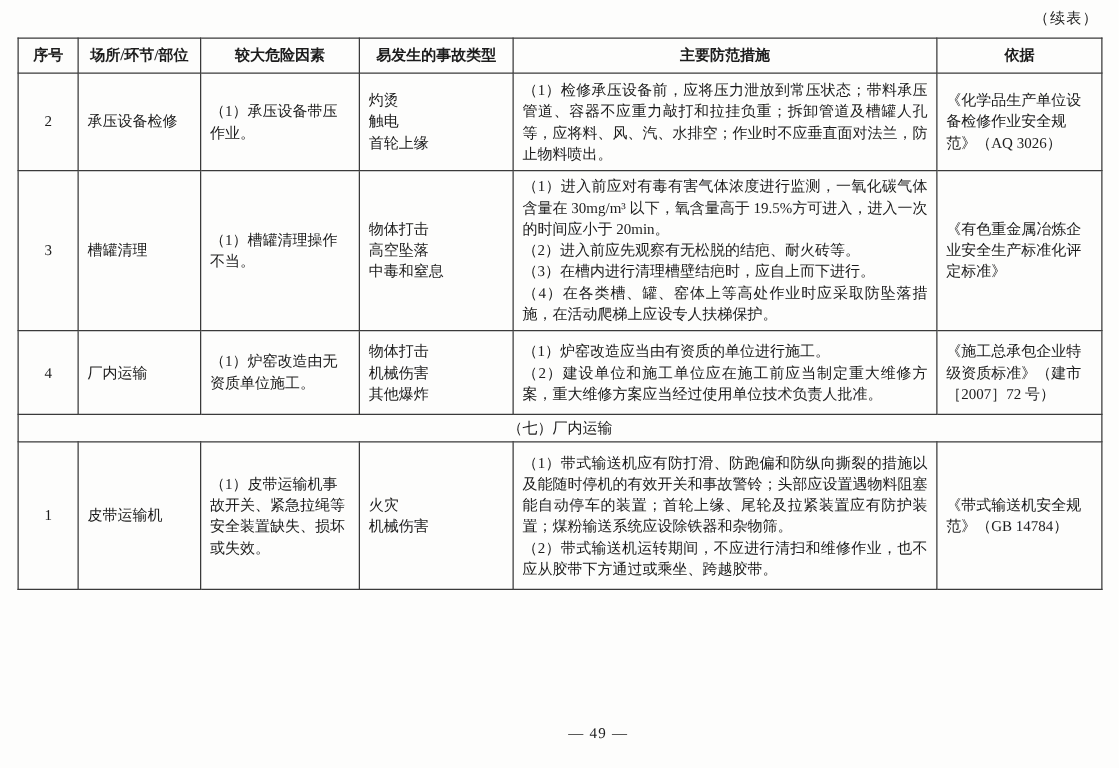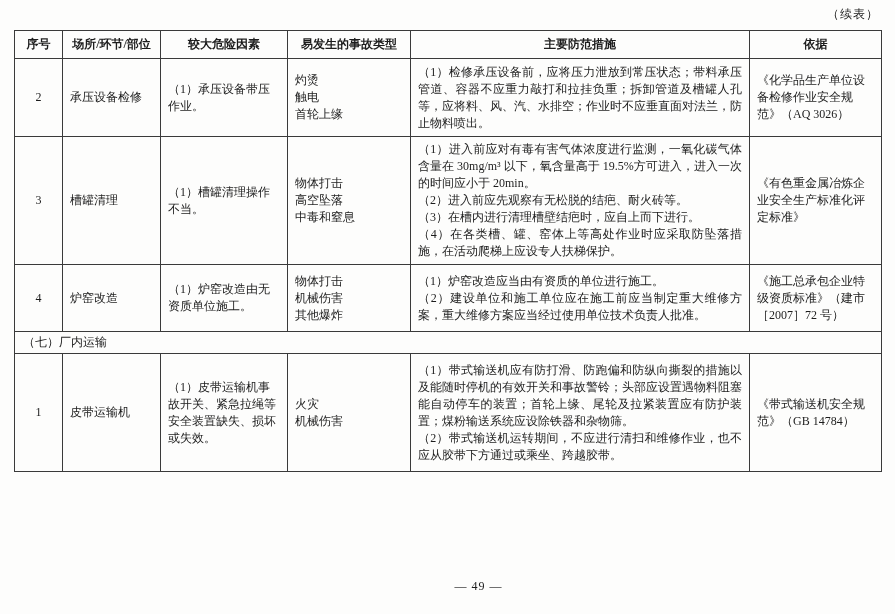--- a/index.html
+++ b/index.html
@@ -47,21 +47,21 @@
     padding: 4px 2px;
   }
   td.c-no { text-align: center; }
   td.c-loc { text-align: left; }
   td.c-risk { text-align: left; }
   td.c-acc { text-align: left; padding-left: 10px; }
   td.c-measures { text-align: justify; }
   td.c-basis { text-align: left; }
   .pre { white-space: pre-line; }
   tr.section-row td {
-    text-align: left;
+    text-align: center;
     padding: 2px 8px;
   }
   .page-number {
     position: absolute;
     bottom: 20px;
     left: 0;
     width: 100%;
     text-align: center;
     font-size: 12px;
     letter-spacing: 1px;
@@ -113,21 +113,21 @@
 高空坠落
 中毒和窒息</td>
         <td class="c-measures pre">（1）进入前应对有毒有害气体浓度进行监测，一氧化碳气体含量在 30mg/m³ 以下，氧含量高于 19.5%方可进入，进入一次的时间应小于 20min。
 （2）进入前应先观察有无松脱的结疤、耐火砖等。
 （3）在槽内进行清理槽壁结疤时，应自上而下进行。
 （4）在各类槽、罐、窑体上等高处作业时应采取防坠落措施，在活动爬梯上应设专人扶梯保护。</td>
         <td class="c-basis">《有色重金属冶炼企业安全生产标准化评定标准》</td>
       </tr>
       <tr style="height:67px">
         <td class="c-no">4</td>
-        <td class="c-loc">炉窑改造</td>
+        <td class="c-loc">厂内运输</td>
         <td class="c-risk">（1）炉窑改造由无资质单位施工。</td>
         <td class="c-acc pre">物体打击
 机械伤害
 其他爆炸</td>
         <td class="c-measures pre">（1）炉窑改造应当由有资质的单位进行施工。
 （2）建设单位和施工单位应在施工前应当制定重大维修方案，重大维修方案应当经过使用单位技术负责人批准。</td>
         <td class="c-basis">《施工总承包企业特级资质标准》（建市［2007］72 号）</td>
       </tr>
       <tr class="section-row" style="height:22px">
         <td colspan="6">（七）厂内运输</td>

